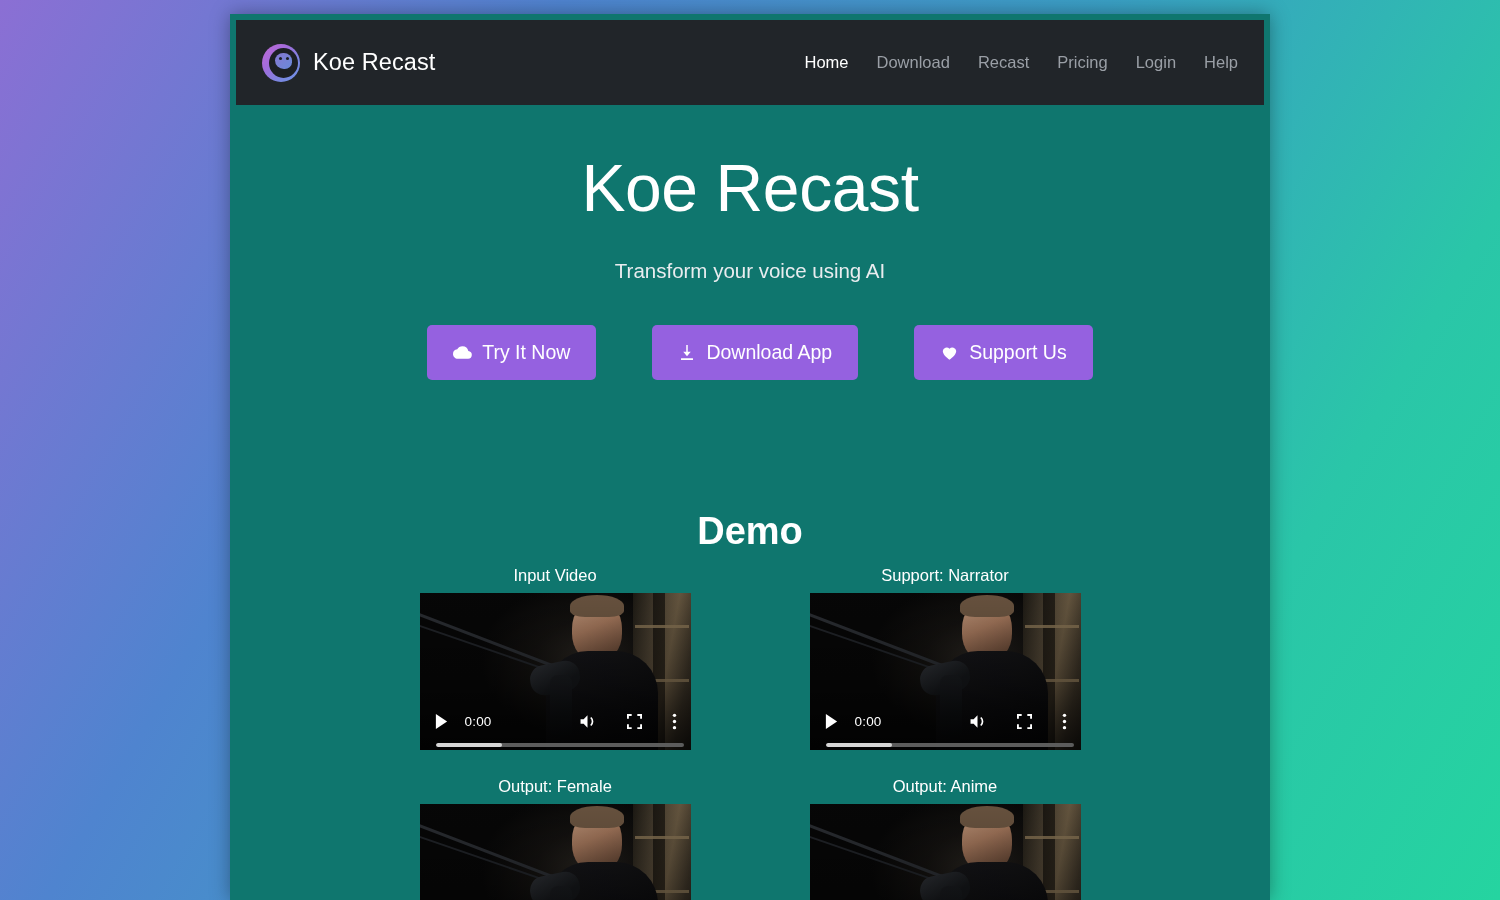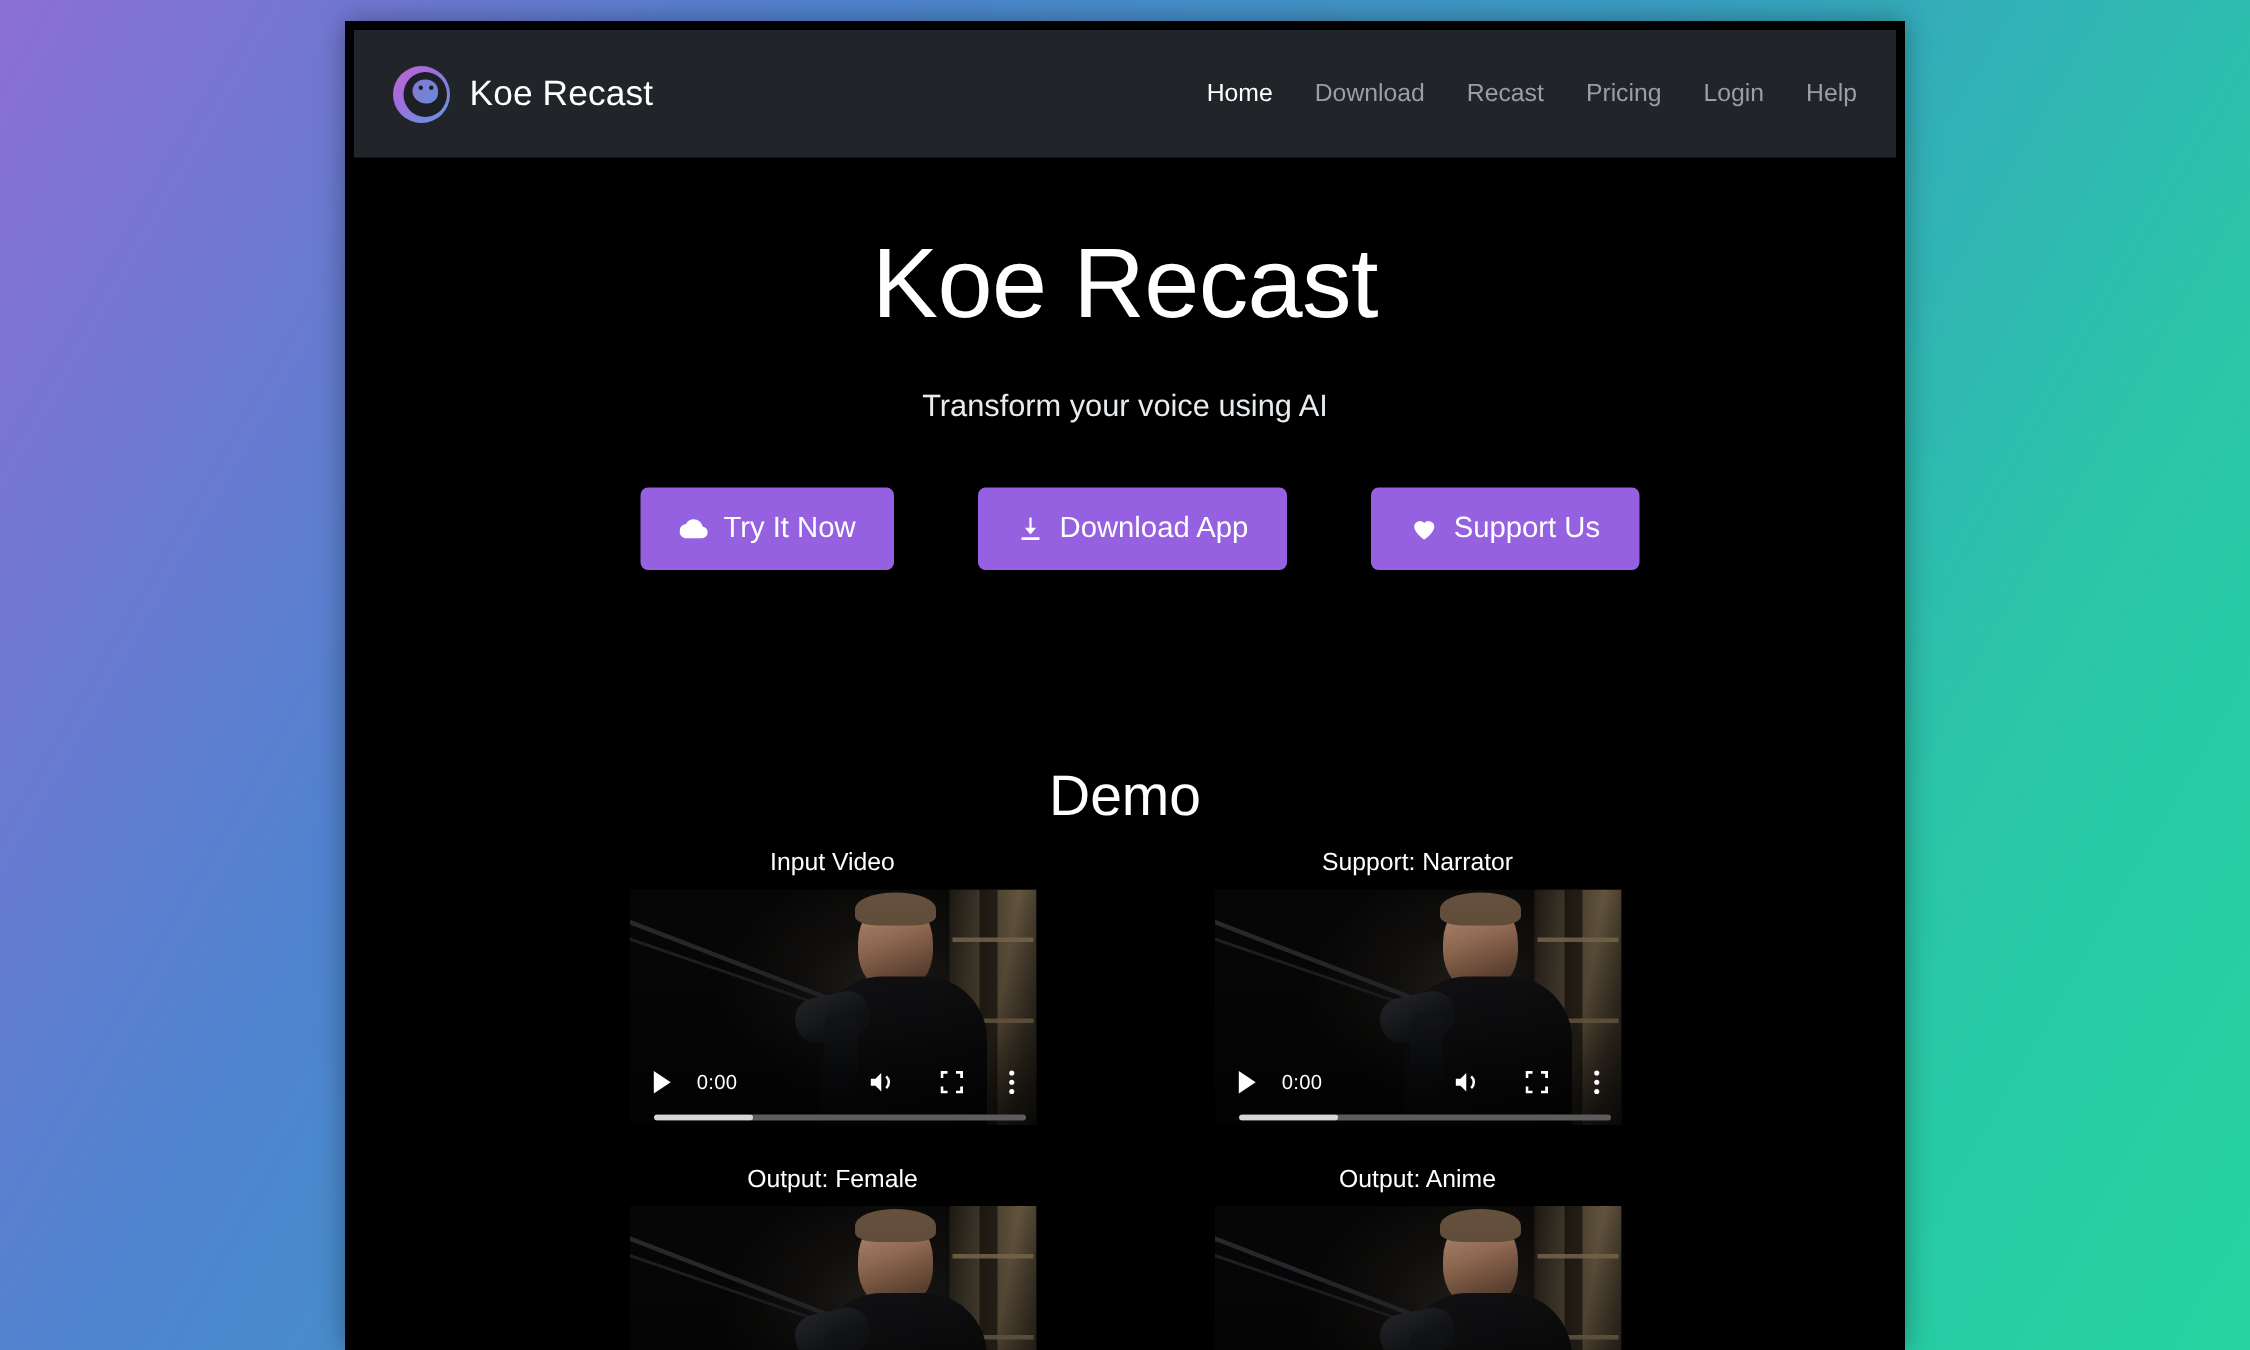--- a/index.html
+++ b/index.html
@@ -16,21 +16,21 @@
     background-attachment: fixed;
   }
 
   
   #page-container {
     position: absolute;
     left: 230px;
     top: 14px;
     width: 1040px;
     height: 886px;
-    background: #000000;
+    background: #0f766e;
     box-shadow: 0 0 18px rgba(0,0,0,0.35);
     overflow: hidden;
   }
 
   
   #navbar {
     position: absolute;
     left: 6px;
     top: 6px;
     width: 1028px;
@@ -163,21 +163,21 @@
 
   
   #demo-title {
     position: absolute;
     left: 0;
     top: 496px;
     width: 1040px;
     text-align: center;
     color: #ffffff;
     font-size: 38px;
-    font-weight: normal;
+    font-weight: bold;
   }
 
   #demo-grid {
     position: absolute;
     left: 170px;
     top: 552px;
     width: 700px;
     display: grid;
     grid-template-columns: 1fr 1fr;
     column-gap: 80px;

